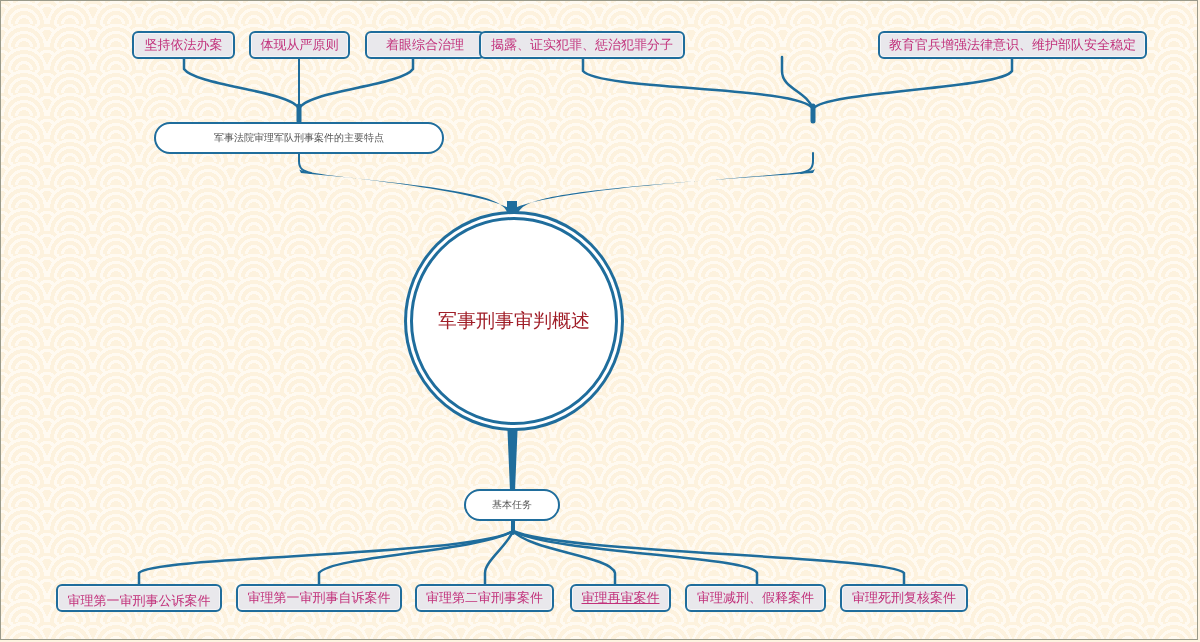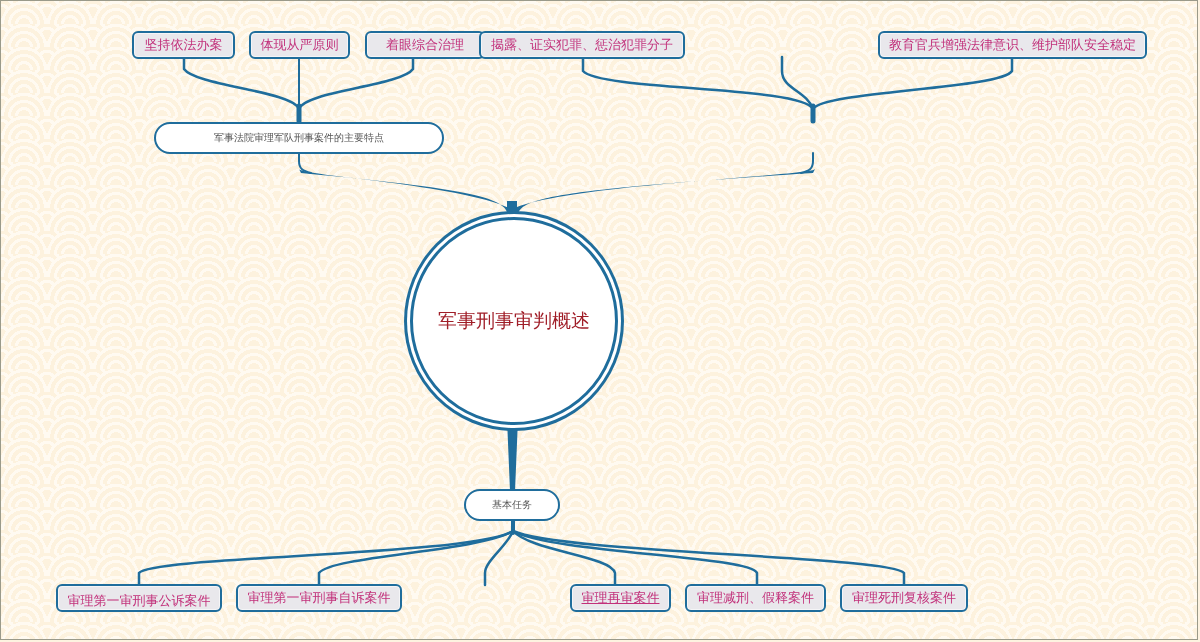--- a/index.html
+++ b/index.html
@@ -108,20 +108,23 @@
 
   <div class="node branch" style="left:463px; top:488px; width:96px;">
     <span>基本任务</span>
   </div>
   <div class="node leaf" style="left:55px; top:583px; width:166px;align-items:flex-end;">
     <span>审理第一审刑事公诉案件</span>
   </div>
   <div class="node leaf" style="left:235px; top:583px; width:166px;">
     <span>审理第一审刑事自诉案件</span>
   </div>
+  <div class="node leaf" style="left:414px; top:583px; width:139px;">
+    <span>审理第二审刑事案件</span>
+  </div>
   <div class="node leaf" style="left:569px; top:583px; width:101px;text-decoration:underline;">
     <span>审理再审案件</span>
   </div>
   <div class="node leaf" style="left:684px; top:583px; width:141px;">
     <span>审理减刑、假释案件</span>
   </div>
   <div class="node leaf" style="left:839px; top:583px; width:128px;">
     <span>审理死刑复核案件</span>
   </div>
 

